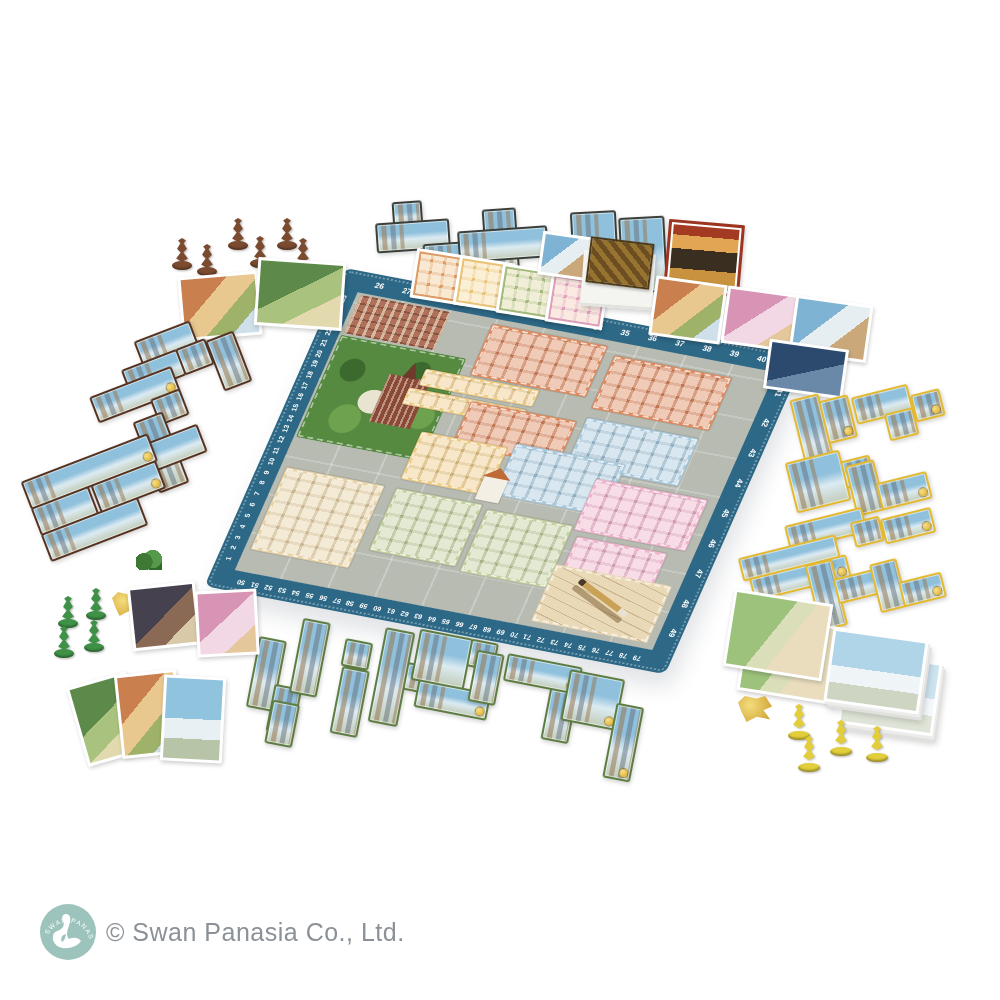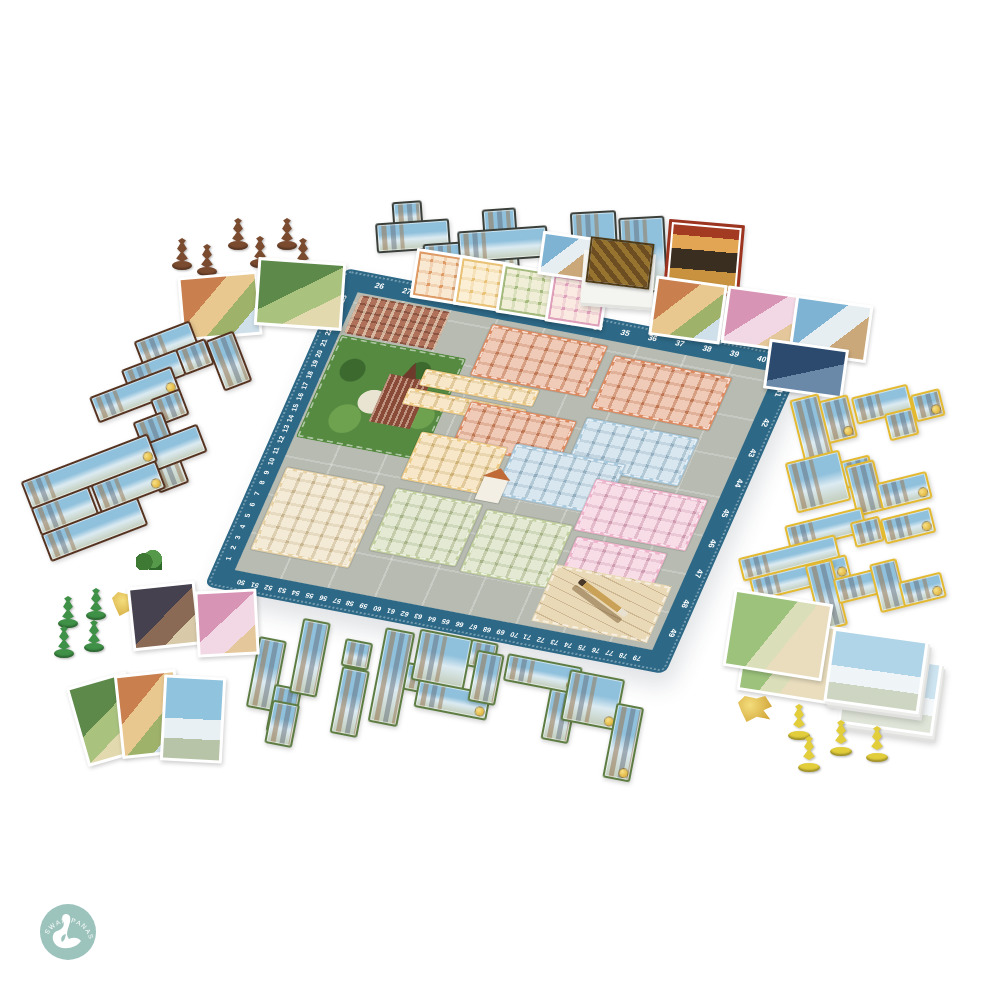--- a/index.html
+++ b/index.html
@@ -427,14 +427,15 @@
       <defs>
           <path id="arc" d="M 9,36 A 22,22 0 0 1 51,36"></path>
         </defs>
       <text font-size="6.5" fill="#ffffff" letter-spacing="1.2" font-family="Liberation Sans, sans-serif">
         <textPath href="#arc" startOffset="6%">SWAN PANASIA</textPath>
       </text>
       <path fill="#ffffff" d="M21,45 C13,41 13,31 19,29 C25,27 27,23 25,19 C23,15 25,12 28,12 C32,12 33,16 32,20 C30,28 27,32 31,37 C35,35 40,35 43,39 C39,45 29,48 21,45 Z"></path>
       <path fill="#9cc3bc" d="M24,40 C22,36 24,33 28,32 C27,36 27,38 24,40 Z"></path>
     </svg>
   </div>
+  <div class="copyright" style="left:106px;top:918px;">© Swan Panasia Co., Ltd.</div>
 
 </div>
 
 </body></html>

